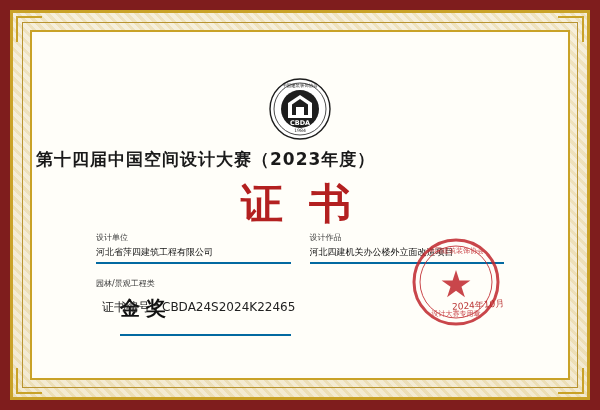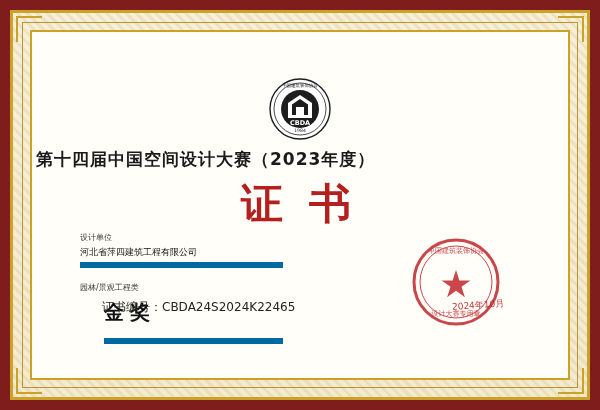--- a/index.html
+++ b/index.html
@@ -91,21 +91,21 @@
     font-weight: bold;
     color: #b32020;
     letter-spacing: 26px;
     text-indent: 26px;
     font-family: "DejaVu Serif", "Liberation Serif", serif;
   }
 
   .fields {
     position: absolute;
     top: 196px;
-    left: 44px;
+    left: 60px;
     right: 60px;
     display: flex;
     gap: 19px;
   }
   .col {
     flex: 1 1 0;
     min-width: 0;
   }
   .field {
     margin-bottom: 14px;
@@ -113,21 +113,21 @@
   .field-label {
     font-size: 8px;
     color: #3a3a3a;
     margin-bottom: 3px;
     font-family: "DejaVu Sans", "Liberation Sans", sans-serif;
   }
   .field-value {
     font-size: 9px;
     color: #111;
     padding-bottom: 3px;
-    border-bottom: 6px solid #0369a1;
+    border-bottom: 2px solid #0369a1;
     white-space: nowrap;
     overflow: hidden;
     font-family: Liberation Sans, sans-serif;
   }
   .field-value.award {
     font-size: 20px;
     font-weight: bold;
     letter-spacing: 6px;
     padding-bottom: 12px;
     margin-top: 6px;
@@ -203,20 +203,24 @@
           <div class="field-label">设计单位</div>
           <div class="field-value">河北省萍四建筑工程有限公司</div>
         </div>
         <div class="field">
           <div class="field-label">园林/景观工程类</div>
           <div class="field-value award">金奖</div>
         </div>
       </div>
 
       <div class="col">
+        <div class="field">
+          <div class="field-label">设计作品</div>
+          <div class="field-value">河北四建机关办公楼外立面改造项目</div>
+        </div>
       </div>
 
     </div>
 
     <div class="serial">
       <span>证书编号：</span><span>CBDA24S2024K22465</span>
     </div>
 
     <div class="seal">
       <svg width="92" height="92" viewBox="0 0 92 92">

